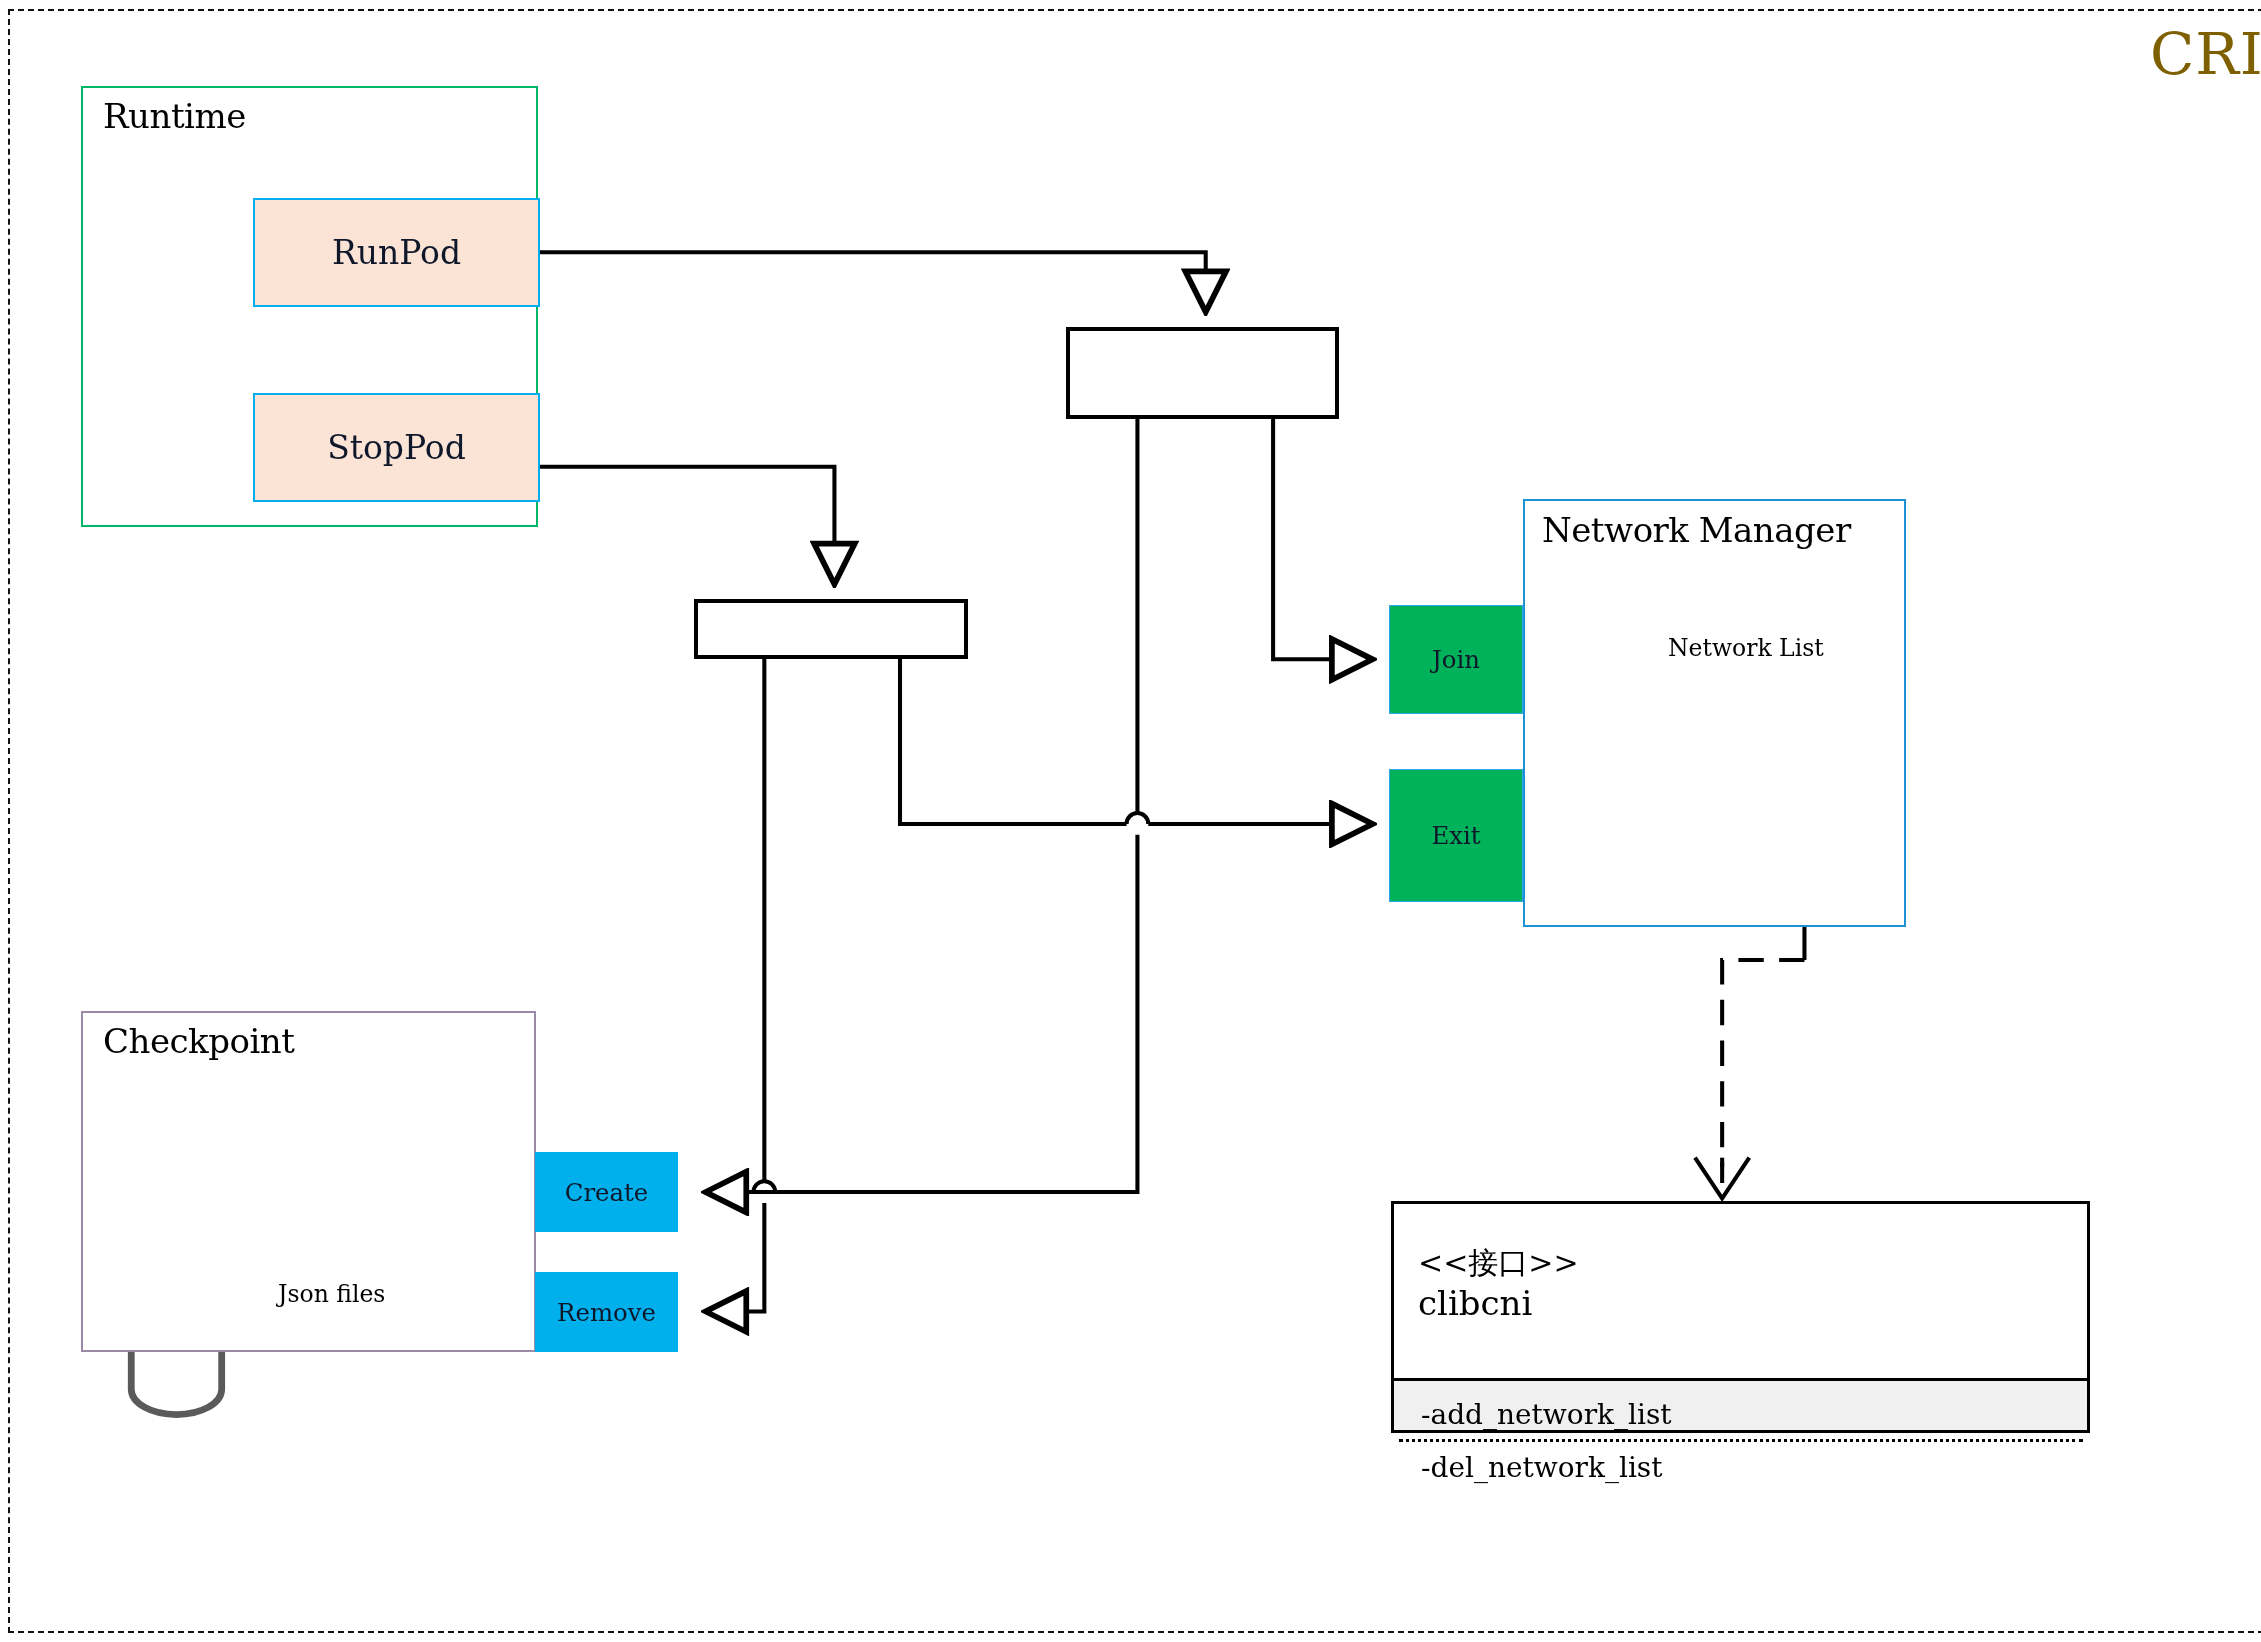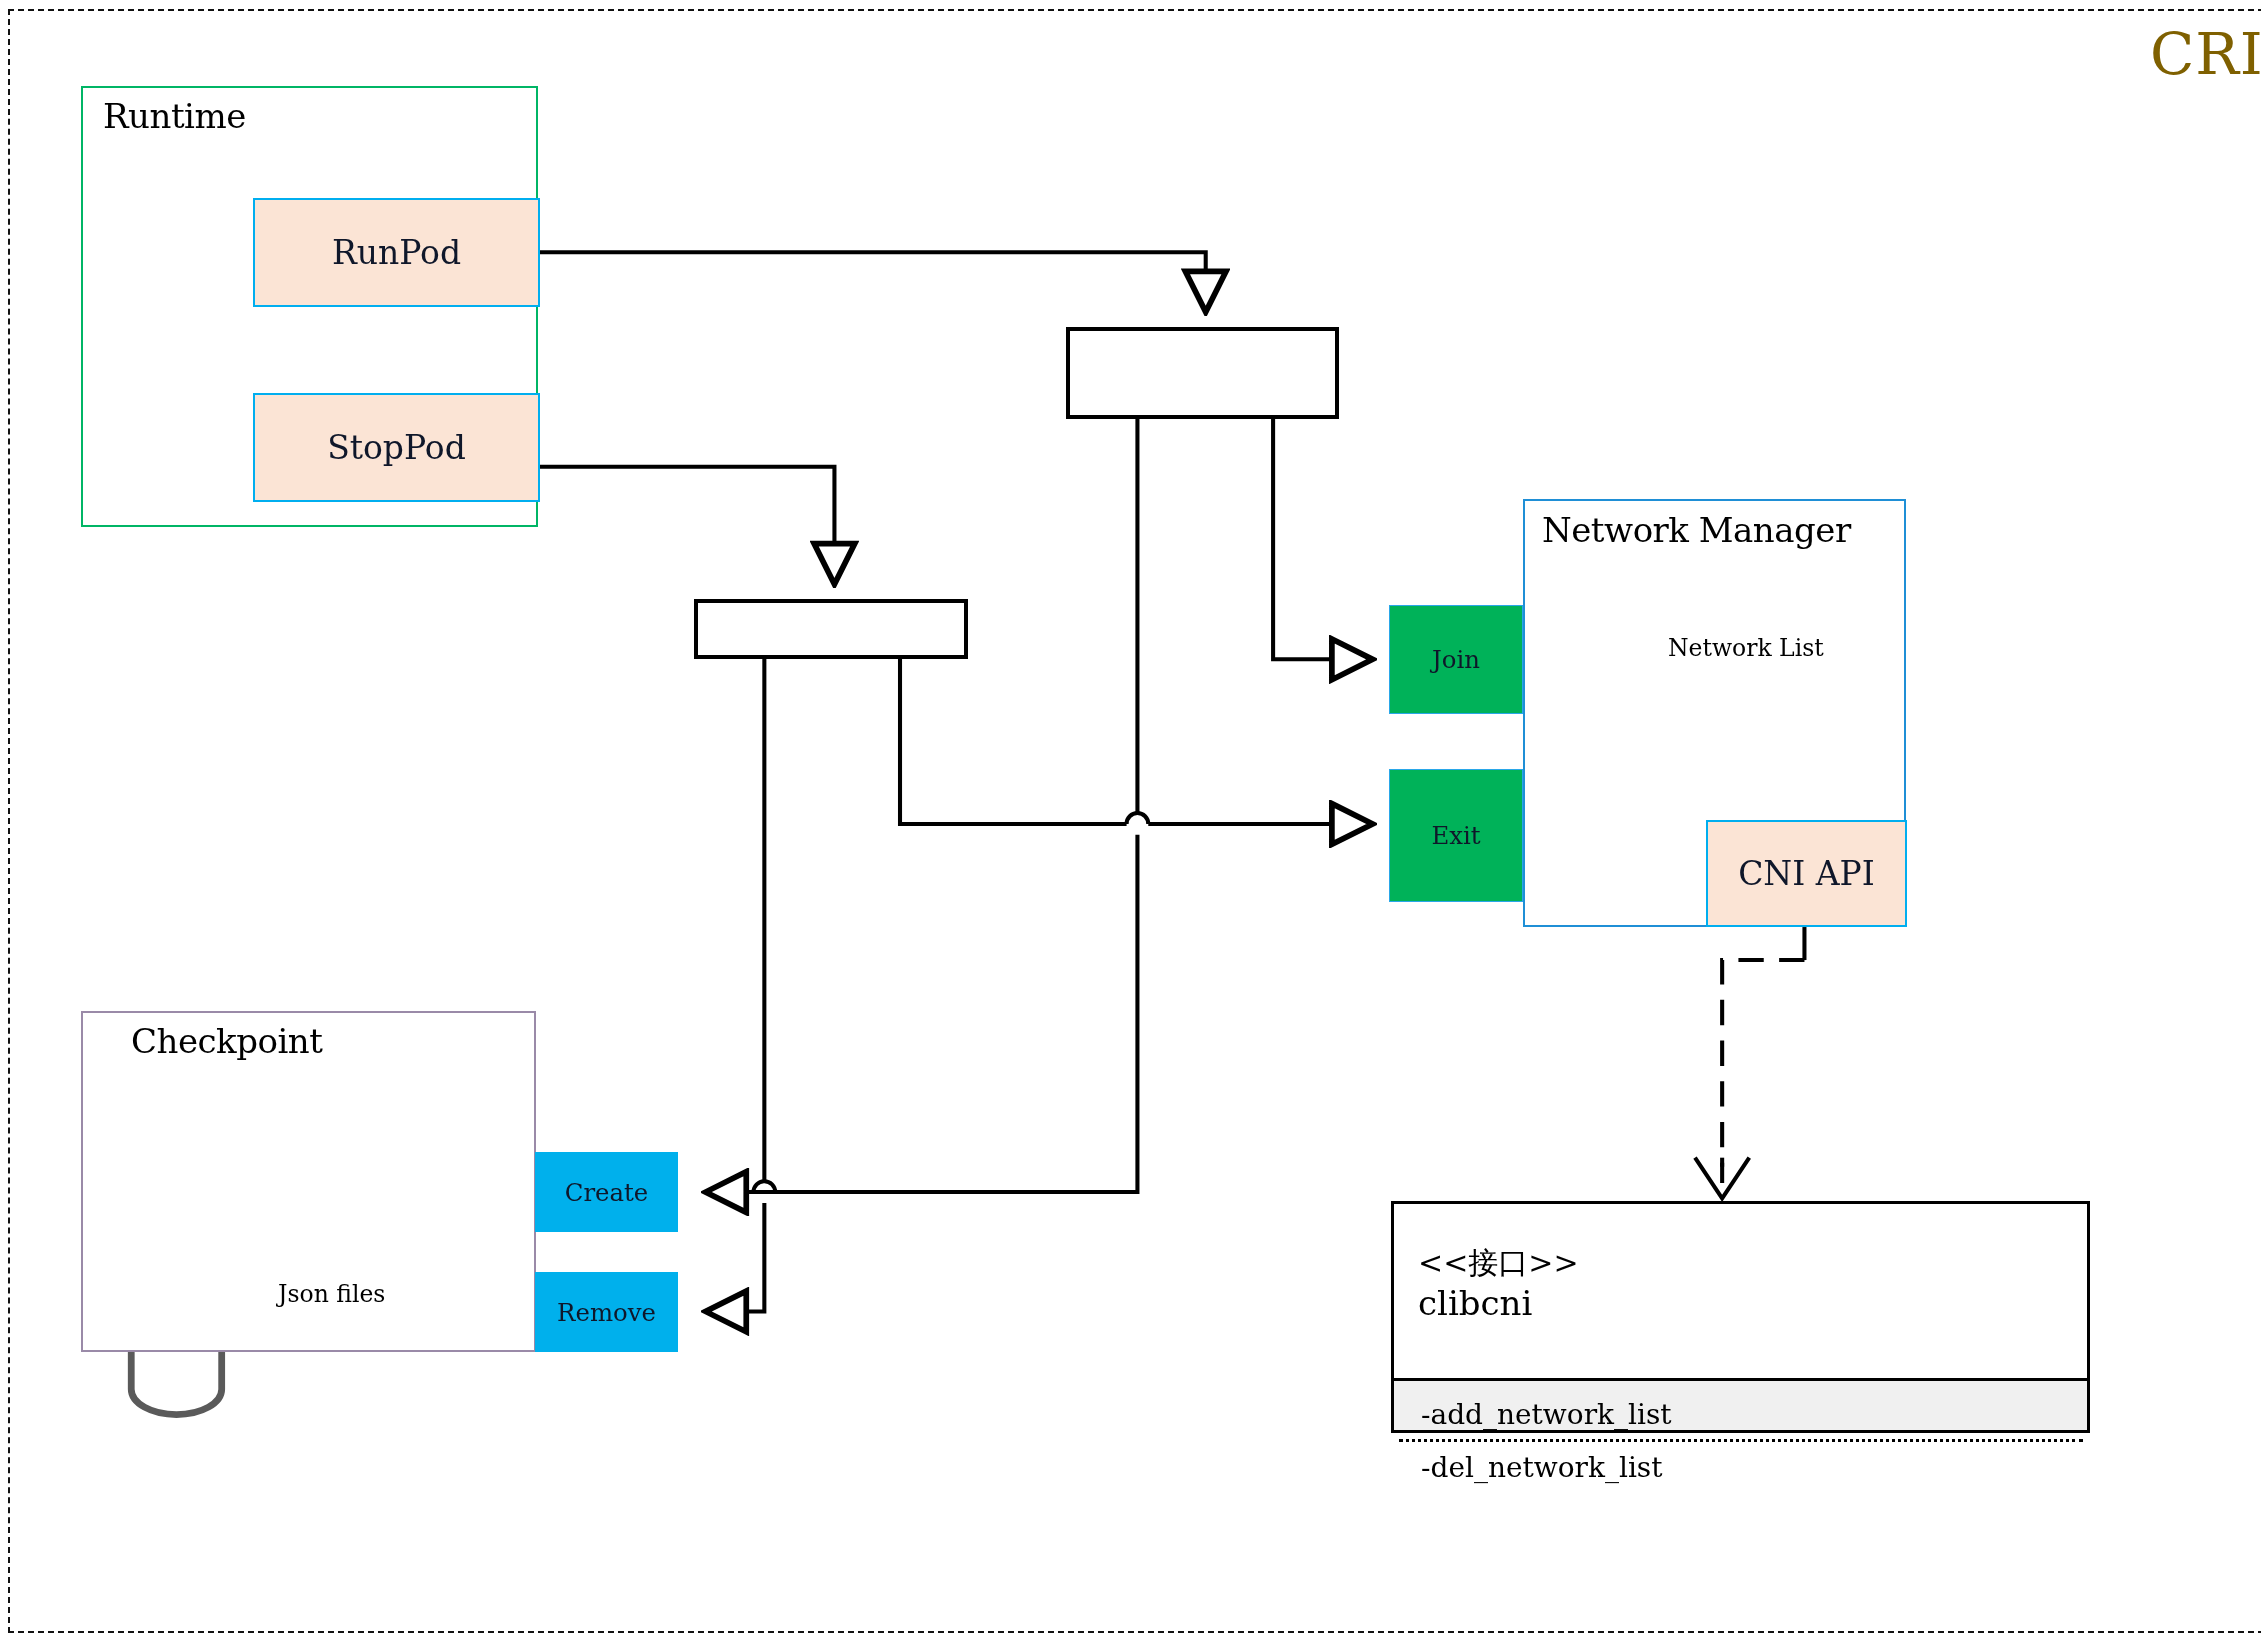--- a/index.html
+++ b/index.html
@@ -124,26 +124,23 @@
   <div class="box" id="networkmanager-box"></div>
   <div class="lbl container-title" style="left:1542px;top:510px;">Network Manager</div>
   <div class="lbl small-label" style="left:1668px;top:634px;">Network List</div>
 
   <div class="box" id="join-box">
     <div class="center-txt sm">Join</div>
   </div>
   <div class="box" id="exit-box">
     <div class="center-txt sm">Exit</div>
   </div>
-  <div class="box" id="cniapi-box">
-    <div class="center-txt">CNI API</div>
-  </div>
 
   <div class="box" id="checkpoint-box"></div>
-  <div class="lbl container-title" style="left:103px;top:1021px;margin-left:28px;">Checkpoint</div>
+  <div class="lbl container-title" style="left:103px;top:1021px;">Checkpoint</div>
   <div class="lbl small-label" style="left:278px;top:1280px;">Json files</div>
 
   <div class="box" id="create-box">
     <div class="center-txt sm">Create</div>
   </div>
   <div class="box" id="remove-box">
     <div class="center-txt sm">Remove</div>
   </div>
 
   <div class="box" id="clibcni-box">

